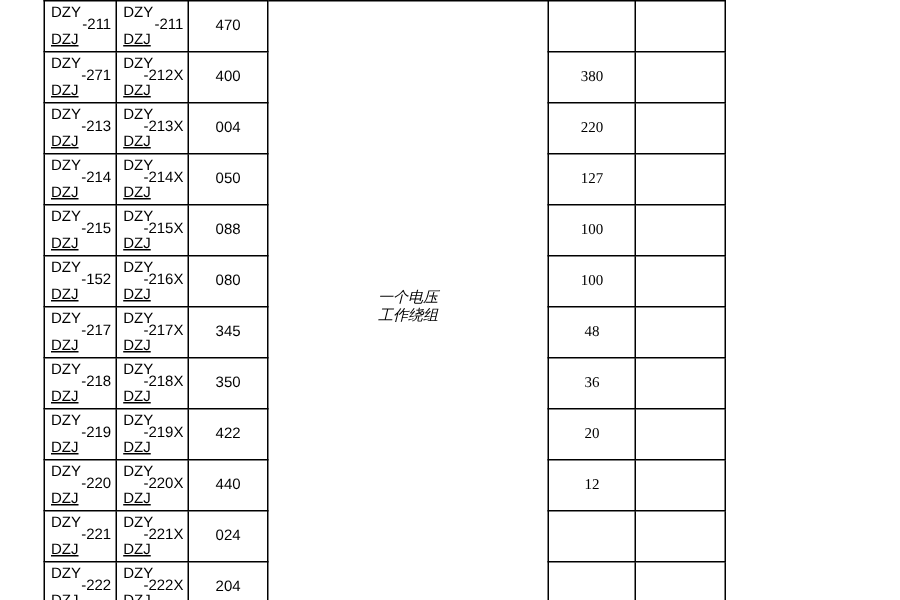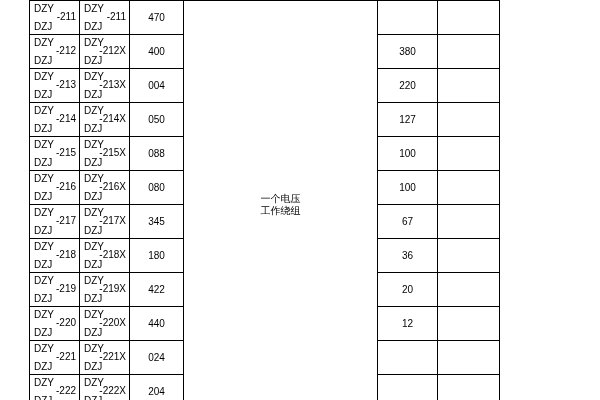--- a/index.html
+++ b/index.html
@@ -9,21 +9,21 @@
   }
   body {
     width: 600px;
     height: 400px;
     font-family: "Liberation Sans", sans-serif;
     color: #000000;
     overflow: hidden;
   }
   .page {
     position: relative;
-    width: 600px;
+    width: 484px;
     height: 400px;
     background: #ffffff;
   }
   table.spec {
     position: absolute;
     left: 29px;
     top: 0px;
     border-collapse: collapse;
     table-layout: fixed;
     font-size: 10px;
@@ -51,45 +51,48 @@
     position: absolute;
     left: 4px;
     top: 2px;
     font-size: 10px;
   }
   .code-bottom {
     position: absolute;
     left: 4px;
     bottom: 2px;
     font-size: 10px;
+    text-decoration: underline;
   }
   .code-num {
     position: absolute;
     right: 3px;
     top: 10px;
     font-size: 10px;
   }
   .cell-num {
     height: 33px;
     font-size: 10px;
   }
   .voltcell {
     font-size: 10px;
     text-align: center;
     vertical-align: middle;
+    font-family: Liberation Serif, serif;
   }
   .mergecell {
     font-size: 10px;
     text-align: center;
     vertical-align: middle;
     line-height: 2.0;
   }
   .merge-line {
     display: block;
     padding: 0;
+    font-style: italic;
   }
   .tailcell {
     border-left: 1px solid #000000;
     border-right: 1px solid #000000;
   }
 </style>
 </head>
 <body>
 
 <div class="page">
@@ -122,21 +125,21 @@
           <span class="merge-line">工作绕组</span>
         </td>
         <td class="voltcell"></td>
         <td class="tailcell"></td>
       </tr>
 
       <tr>
         <td class="cell-code">
           <span class="code-top">DZY</span>
           <span class="code-bottom">DZJ</span>
-          <span class="code-num">-212</span>
+          <span class="code-num">-271</span>
         </td>
         <td class="cell-code">
           <span class="code-top">DZY</span>
           <span class="code-bottom">DZJ</span>
           <span class="code-num">-212X</span>
         </td>
         <td class="cell-num">400</td>
         <td class="voltcell">380</td>
         <td class="tailcell"></td>
       </tr>
@@ -186,21 +189,21 @@
         </td>
         <td class="cell-num">088</td>
         <td class="voltcell">100</td>
         <td class="tailcell"></td>
       </tr>
 
       <tr>
         <td class="cell-code">
           <span class="code-top">DZY</span>
           <span class="code-bottom">DZJ</span>
-          <span class="code-num">-216</span>
+          <span class="code-num">-152</span>
         </td>
         <td class="cell-code">
           <span class="code-top">DZY</span>
           <span class="code-bottom">DZJ</span>
           <span class="code-num">-216X</span>
         </td>
         <td class="cell-num">080</td>
         <td class="voltcell">100</td>
         <td class="tailcell"></td>
       </tr>
@@ -210,36 +213,36 @@
           <span class="code-top">DZY</span>
           <span class="code-bottom">DZJ</span>
           <span class="code-num">-217</span>
         </td>
         <td class="cell-code">
           <span class="code-top">DZY</span>
           <span class="code-bottom">DZJ</span>
           <span class="code-num">-217X</span>
         </td>
         <td class="cell-num">345</td>
-        <td class="voltcell">67</td>
+        <td class="voltcell">48</td>
         <td class="tailcell"></td>
       </tr>
 
       <tr>
         <td class="cell-code">
           <span class="code-top">DZY</span>
           <span class="code-bottom">DZJ</span>
           <span class="code-num">-218</span>
         </td>
         <td class="cell-code">
           <span class="code-top">DZY</span>
           <span class="code-bottom">DZJ</span>
           <span class="code-num">-218X</span>
         </td>
-        <td class="cell-num">180</td>
+        <td class="cell-num">350</td>
         <td class="voltcell">36</td>
         <td class="tailcell"></td>
       </tr>
 
       <tr>
         <td class="cell-code">
           <span class="code-top">DZY</span>
           <span class="code-bottom">DZJ</span>
           <span class="code-num">-219</span>
         </td>

